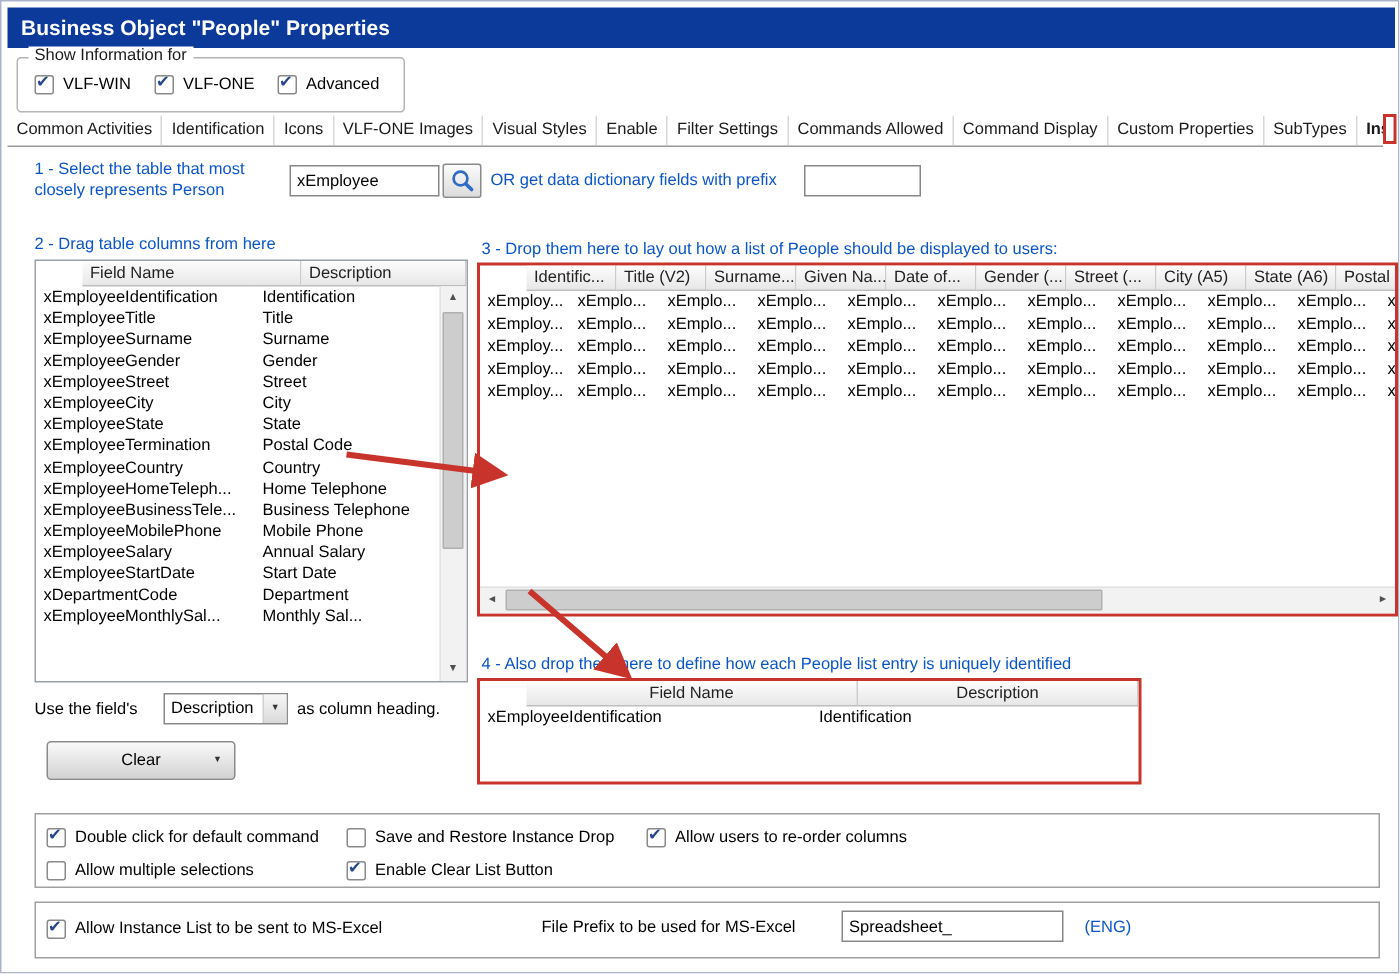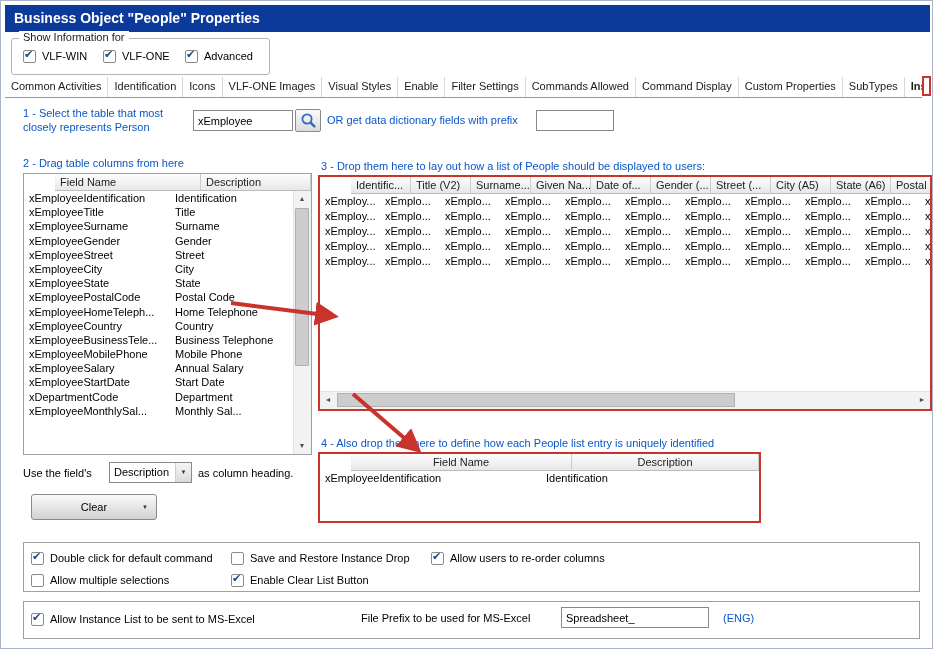--- a/index.html
+++ b/index.html
@@ -171,30 +171,30 @@
         </div>
         <div class="lrow">
           <div class="td" style="width: 146px;">xEmployeeCity</div>
           <div class="td flex1">City</div>
         </div>
         <div class="lrow">
           <div class="td" style="width: 146px;">xEmployeeState</div>
           <div class="td flex1">State</div>
         </div>
         <div class="lrow">
-          <div class="td" style="width: 146px;">xEmployeePostalCode</div>
+          <div class="td" style="width: 146px;">xEmployeeTermination</div>
           <div class="td flex1">Postal Code</div>
+        </div>
+        <div class="lrow">
+          <div class="td" style="width: 146px;">xEmployeeCountry</div>
+          <div class="td flex1">Country</div>
         </div>
         <div class="lrow">
           <div class="td" style="width: 146px;">xEmployeeHomeTeleph...</div>
           <div class="td flex1">Home Telephone</div>
-        </div>
-        <div class="lrow">
-          <div class="td" style="width: 146px;">xEmployeeCountry</div>
-          <div class="td flex1">Country</div>
         </div>
         <div class="lrow">
           <div class="td" style="width: 146px;">xEmployeeBusinessTele...</div>
           <div class="td flex1">Business Telephone</div>
         </div>
         <div class="lrow">
           <div class="td" style="width: 146px;">xEmployeeMobilePhone</div>
           <div class="td flex1">Mobile Phone</div>
         </div>
         <div class="lrow">

